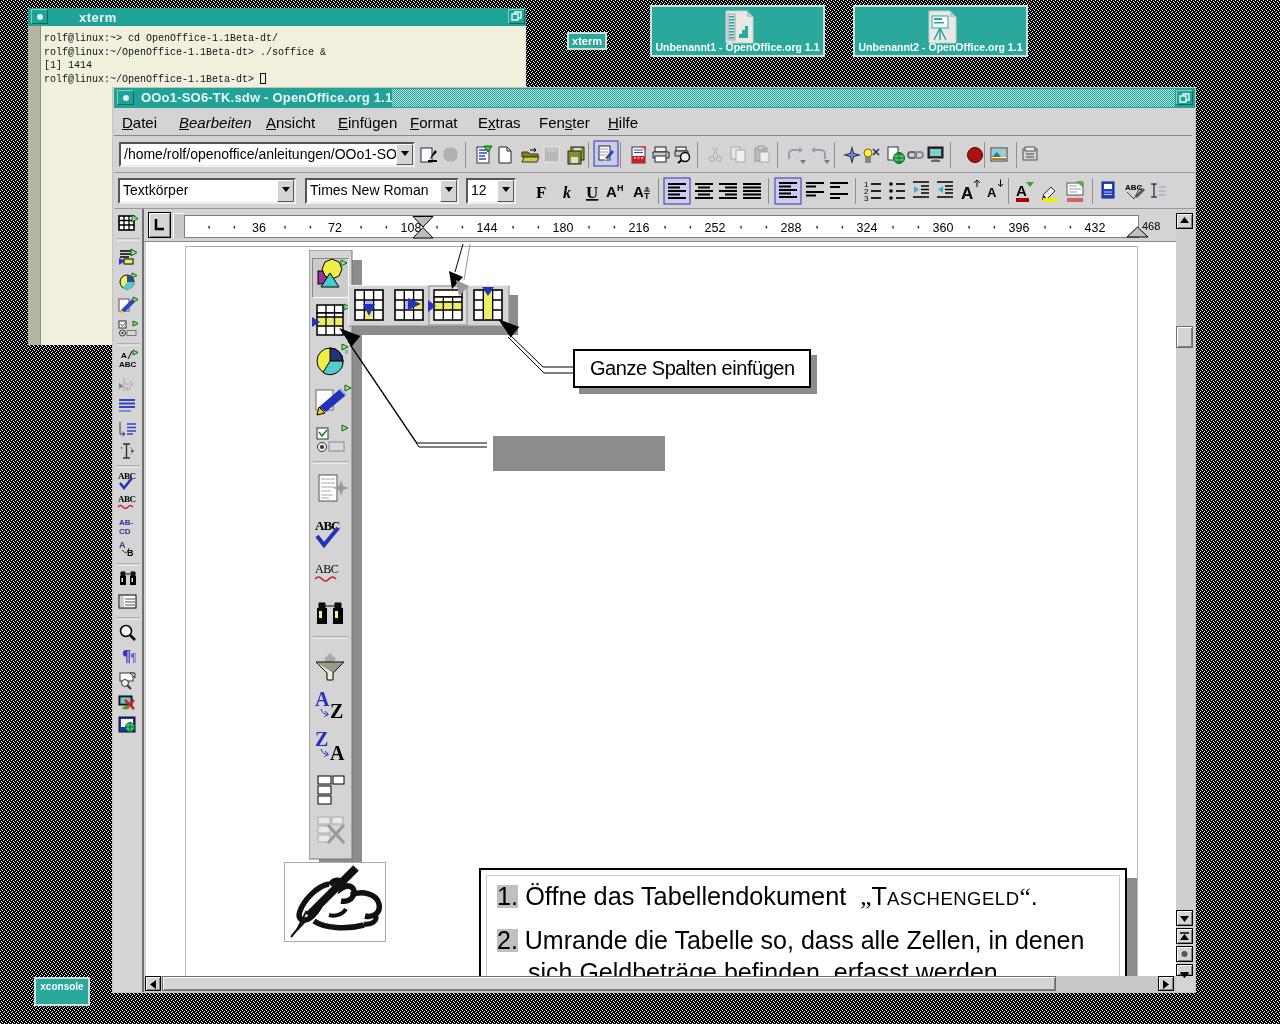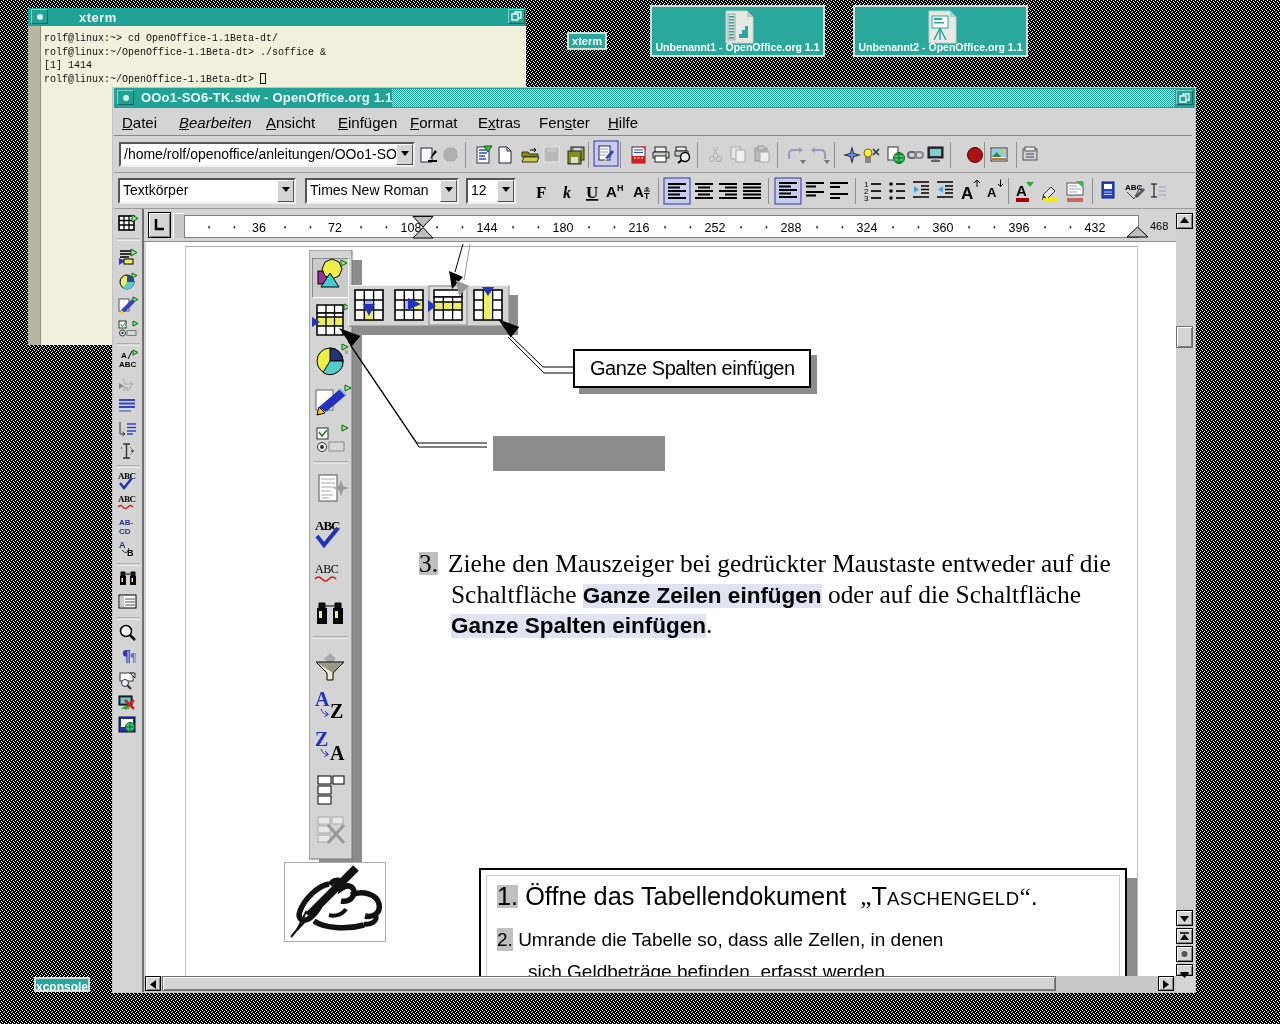--- a/index.html
+++ b/index.html
@@ -15,21 +15,21 @@
 #xtitle .txt { position:absolute; left:51px; top:2px; letter-spacing:0.5px; }
 #xscroll { position:absolute; left:0; top:18px; width:13px; height:319px; background:#b5b5a3; border-right:1px solid #8f8f7f; }
 #xbody { position:absolute; left:16px; top:24px; font-family:"Liberation Mono", monospace; font-size:10px; line-height:13.5px; color:#111; white-space:pre; }
 
 .minibox { background:#2aa89c; border:2px solid #cfe0dc; color:#fff; font-weight:bold; text-align:center; }
 #mini-xterm { left:567px; top:32px; width:40px; height:18px; font-size:11px; line-height:14px; }
 .bigicon { width:175px; height:52px; font-size:10.5px; }
 #icon1 { left:650px; top:5px; }
 #icon2 { left:853px; top:5px; }
 .bigicon .lbl { position:absolute; left:0; right:0; bottom:2px; white-space:nowrap; }
-#xconsole { left:34px; top:977px; width:56px; height:15px; font-size:12px; line-height:16px; }
+#xconsole { left:34px; top:977px; width:56px; height:29px; font-size:10px; line-height:16px; }
 
 #main { left:112px; top:87px; width:1084px; height:906px; background:#d4d4d4; border:1px solid #c4c4c4; overflow:hidden; }
 #title { position:absolute; left:1px; top:0; width:1082px; height:20px; background:#21a296; }
 #title .tstip { position:absolute; left:278px; top:1px; width:783px; height:18px; }
 #title .txt { position:absolute; left:27px; top:2px; color:#e8f8f5; font-weight:bold; font-size:13px; letter-spacing:0.2px; }
 .wbtn { position:absolute; width:17px; height:15px; background:#21a296; border-top:1px solid #7fd0c8; border-left:1px solid #7fd0c8; border-right:1px solid #10645d; border-bottom:1px solid #10645d; }
 
 #menubar { position:absolute; left:1px; top:20px; width:1078px; height:28px; background:#d4d4d4; border-bottom:1px solid #888; font-size:15px; color:#000; }
 #menubar span { position:absolute; top:6px; }
 
@@ -491,21 +491,21 @@
             <rect x="859.3" y="10" width="1.5" height="2.5"></rect>
             <rect x="884.7" y="10" width="1.5" height="2.5"></rect>
           </g>
 
         <g transform="translate(238,0)">
             <polygon points="-10,0.5 10,0.5 0,11" fill="#bdbdbd" stroke="#000"></polygon>
             <polygon points="-10,22 10,22 0,11.5" fill="#bdbdbd" stroke="#000"></polygon>
           </g>
       </svg>
     </div>
-    <div style="position:absolute;left:1028px;top:11px;font-size:11px;margin-left:8px;">468</div>
+    <div style="position:absolute;left:1028px;top:11px;font-size:11px;">468</div>
     <svg width="24" height="13" style="position:absolute;left:1012px;top:17px;">
         <polygon points="1,11 22,11 11.5,1" fill="#c0c0c0" stroke="#000"></polygon>
       </svg>
   </div>
   <div id="ltb">
     <svg width="27" height="852" xmlns="http://www.w3.org/2000/svg" id="ltbsvg">
 
       <g transform="translate(4,6)">
           <rect x="0" y="1" width="15" height="14" fill="#fff" stroke="#000" stroke-width="1.6"></rect>
           <path d="M0 5.5 h15 M0 10 h15 M5 1 v14 M10 1 v14" stroke="#000" stroke-width="1.3"></path>
@@ -814,25 +814,20 @@
       <path d="M202 99 L271 201 L341 201" stroke="#000" fill="none"></path>
       <path d="M204 103 L273 205 L341 205" stroke="#000" fill="none"></path>
     </svg>
 
     <div class="shadowbox" style="left:433px;top:113px;width:238px;height:39px;"></div>
     <div class="callout" style="left:427px;top:107px;width:238px;height:39px;">
         <div style="position:absolute;left:15px;top:6px;">Ganze Spalten einfügen</div>
       </div>
     <div class="shadowbox" style="left:347px;top:194px;width:172px;height:35px;"></div>
 
-    <div style="position:absolute;left:273px;top:306px;font-family:'Liberation Serif',serif;font-size:25.4px;line-height:30.5px;color:#000;white-space:nowrap;">
-      <span class="num3">3.</span><span style="display:inline-block;width:10px;"></span>Ziehe den Mauszeiger bei gedrückter Maustaste entweder auf die<br>
-      <span style="display:inline-block;width:32px;"></span>Schaltfläche <span class="bsans hl">Ganze Zeilen einfügen</span> oder auf die Schaltfläche<br>
-      <span style="display:inline-block;width:32px;"></span><span class="bsans hl">Ganze Spalten einfügen</span>.
-    </div>
 
     <svg width="102" height="80" style="position:absolute;left:138px;top:620px;" xmlns="http://www.w3.org/2000/svg">
       <rect x="0.5" y="0.5" width="101" height="79" fill="#fff" stroke="#aaa"></rect>
 
       <path d="M72 6 L25 53" stroke="#111" stroke-width="8"></path>
       <path d="M25 53 L7 75" stroke="#111" stroke-width="2"></path>
       <path d="M22 50 L26 54 L13 68 Z" fill="#fff" stroke="#111" stroke-width="2"></path>
 
       <path d="M45 22 C33 24 20 38 16 49 C13 57 19 61 26 56 C30 53 33 49 36 44" fill="none" stroke="#111" stroke-width="5.5"></path>
 
@@ -845,21 +840,21 @@
 
       <path d="M30 59 C40 66 62 68 80 63" fill="none" stroke="#111" stroke-width="5.5"></path>
     </svg>
 
     <div class="shadowbox" style="left:343px;top:636px;width:648px;height:98px;"></div>
     <div style="position:absolute;left:333px;top:626px;width:648px;height:110px;background:#fff;border:2px solid #000;">
       <div style="position:absolute;left:5px;top:5px;right:5px;bottom:-2px;border:1px solid #ccc;border-bottom:none;"></div>
       <div style="position:absolute;left:16px;top:12px;font-size:25.3px;color:#000;white-space:nowrap;">
         <span class="num3">1.</span>&nbsp;Öffne das Tabellendokument&nbsp; <span style="font-family:'Liberation Serif',serif;">„</span>T<span style="font-size:18.5px;letter-spacing:0.5px;">ASCHENGELD</span><span style="font-family:'Liberation Serif',serif;">“</span>.
       </div>
-      <div style="position:absolute;left:16px;top:54px;font-size:19px;color:#000;line-height:32px;white-space:nowrap;">
+      <div style="position:absolute;left:16px;top:54px;font-size:25px;color:#000;line-height:32px;white-space:nowrap;">
         <span class="num3">2.</span>&nbsp;Umrande die Tabelle so, dass alle Zellen, in denen<br><span style="display:inline-block;width:31px;"></span>sich Geldbeträge befinden, erfasst werden
       </div>
     </div>
   </div>
   <div id="vsb">
     <div class="sbtn" style="left:0px;top:4px;width:17px;height:16px;"><svg width="15" height="14">
           <polygon points="7.5,3 3,9 12,9" fill="#000"></polygon>
         </svg></div>
     <div class="slider" style="left:0px;top:117px;width:17px;height:22px;"></div>
     <div class="sbtn" style="left:0px;top:701px;width:17px;height:16px;"><svg width="15" height="14">

